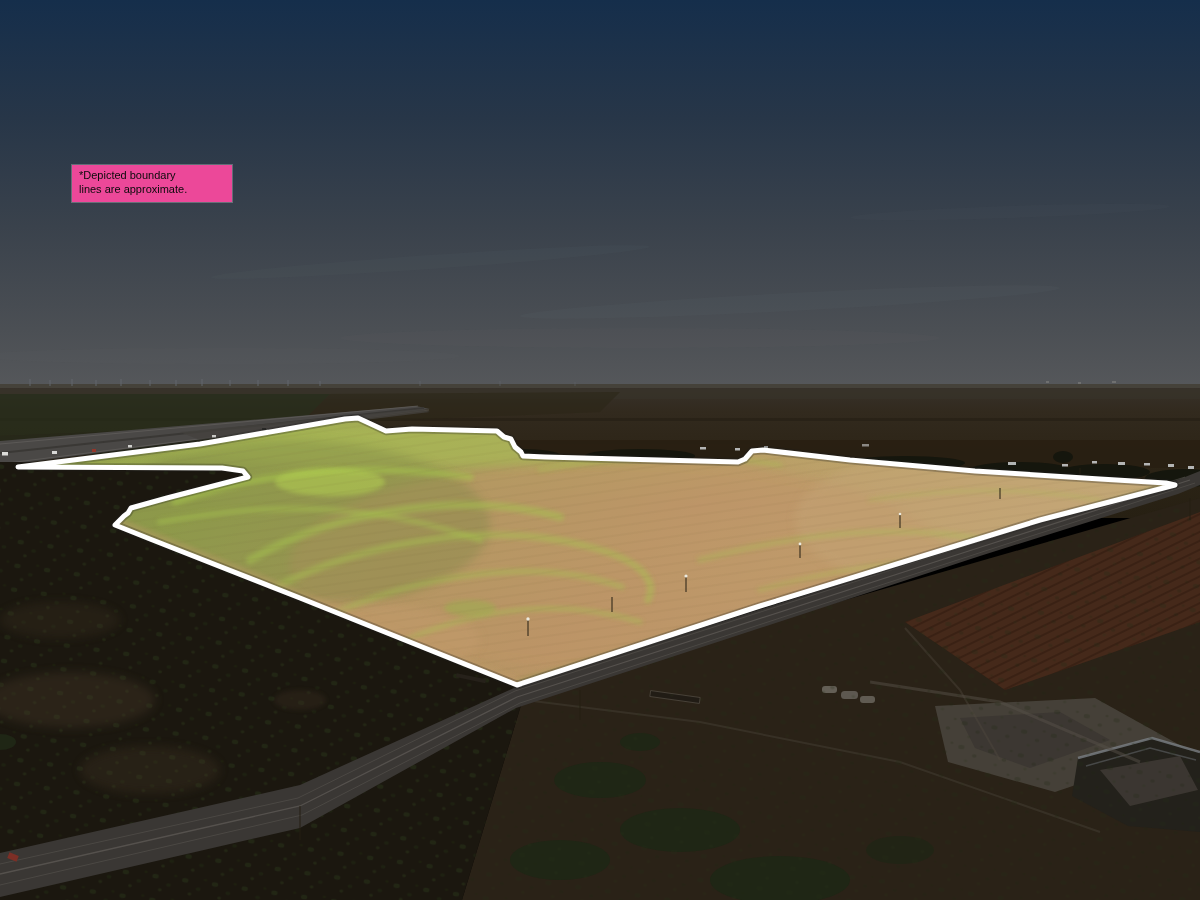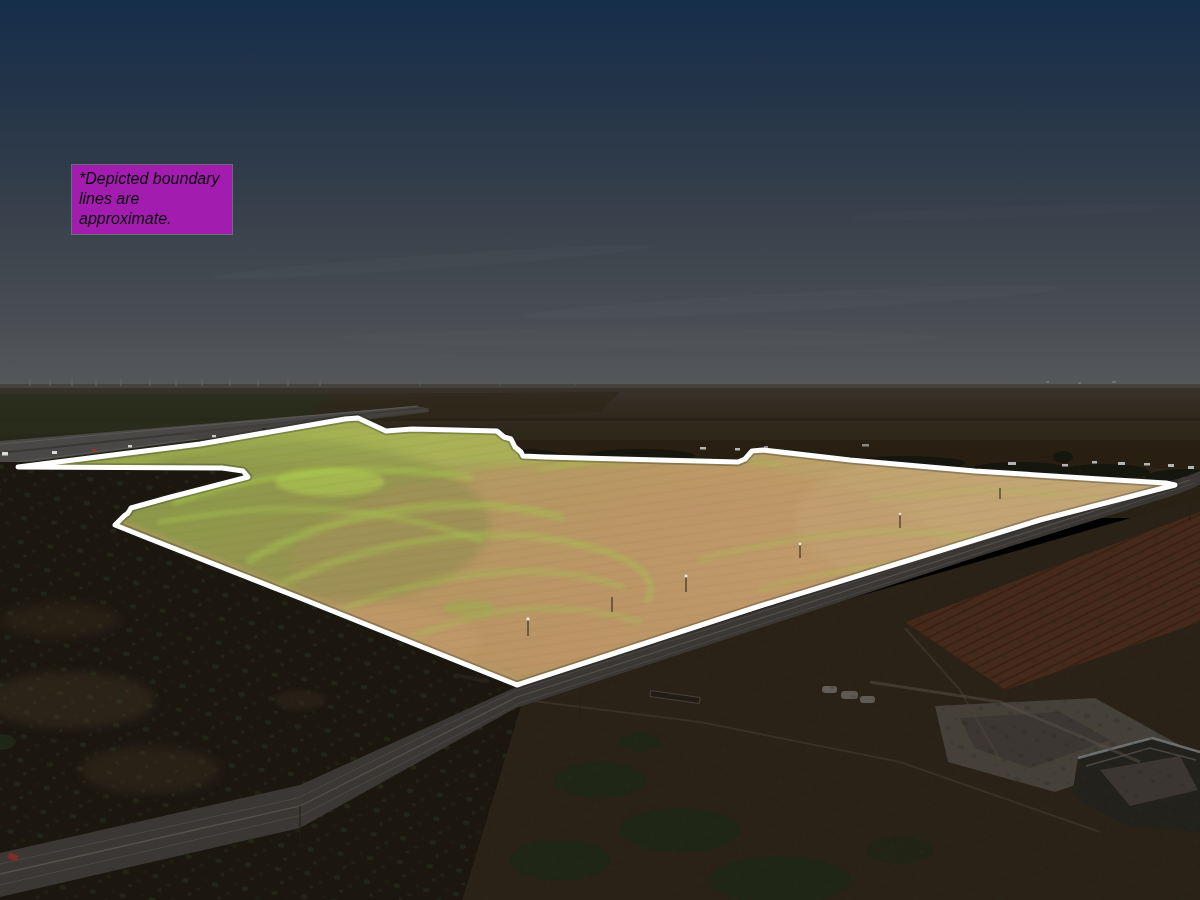--- a/index.html
+++ b/index.html
@@ -5,24 +5,23 @@
   html,body{margin:0;padding:0;background:#000;}
   #stage{
     position:relative;width:1200px;height:900px;overflow:hidden;
     font-family:"Liberation Sans",sans-serif;
   }
   #stage svg{position:absolute;left:0;top:0;}
   .boundary-line{fill:none;stroke:#ffffff;stroke-width:5;stroke-linejoin:round;stroke-linecap:round;}
   .boundary-shadow{fill:none;stroke:#1c1c1c;stroke-width:8.5;stroke-linejoin:round;stroke-linecap:round;opacity:.28;}
   .annotation-box{
     position:absolute;left:72px;top:165px;width:146px;
-    background:#a21caf;color:#0a0a0a;
-    padding:4px 7px 5px 7px;font-size:16px;line-height:1.26;
+    background:#ec4899;color:#0a0a0a;
+    padding:4px 7px 5px 7px;font-size:11px;line-height:1.26;
     box-shadow:0 0 0 1px rgba(255,255,255,.25);
-    font-style:italic;
   }
 </style>
 </head>
 <body>
 
 <div id="stage">
 <svg width="1200" height="900" viewBox="0 0 1200 900">
   <defs>
     <linearGradient id="skyGrad" x1="0" y1="0" x2="0" y2="1">
       <stop offset="0%" stop-color="#152e4b"></stop>

